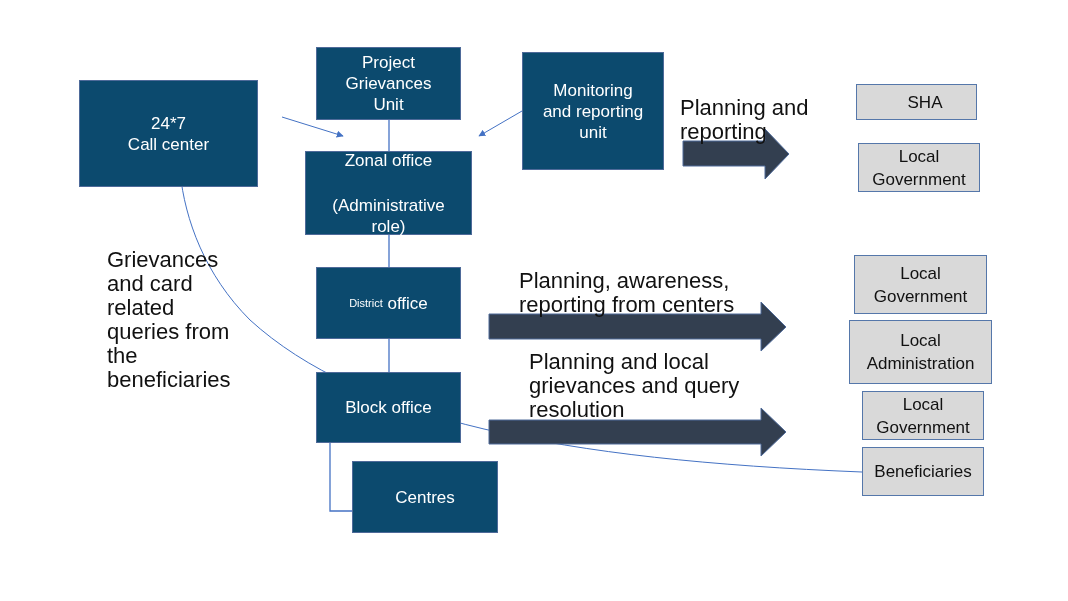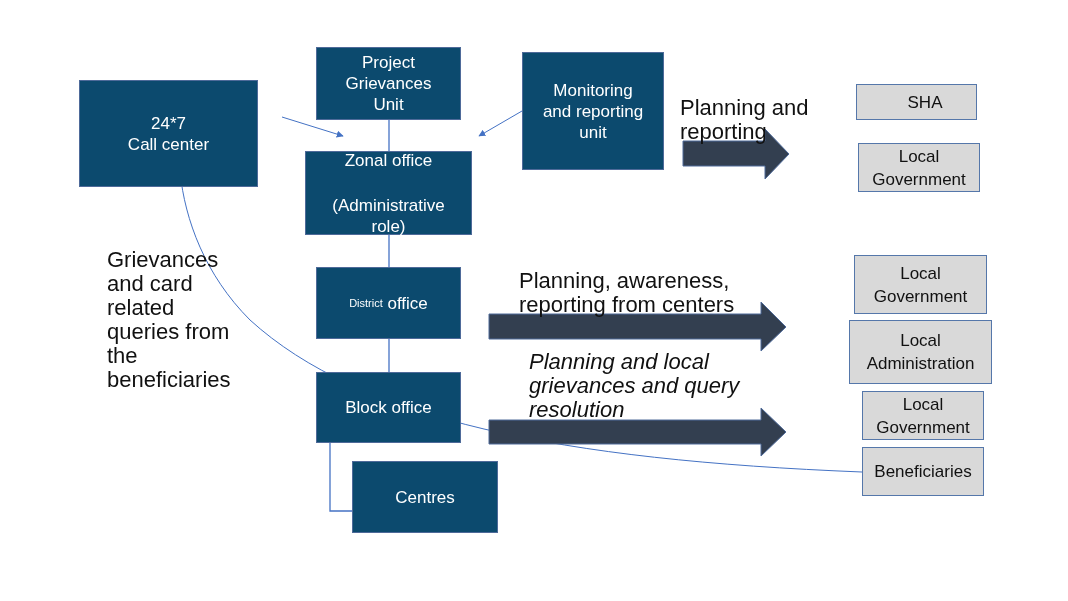--- a/index.html
+++ b/index.html
@@ -104,21 +104,21 @@
   </div>
 
   <div class="label" style="left:680px;top:96px;">
     <div>Planning and</div>
     <div>reporting</div>
   </div>
   <div class="label" style="left:519px;top:269px;">
     <div>Planning, awareness,</div>
     <div>reporting from centers</div>
   </div>
-  <div class="label" style="left:529px;top:350px;font-style:italic;">
+  <div class="label" style="left:529px;top:350px;">
     <div>Planning and local</div>
     <div>grievances and query</div>
     <div>resolution</div>
   </div>
 
   <div class="label" style="left:107px;top:248px;">
     <div>Grievances</div>
     <div>and card</div>
     <div>related</div>
     <div>queries from</div>

